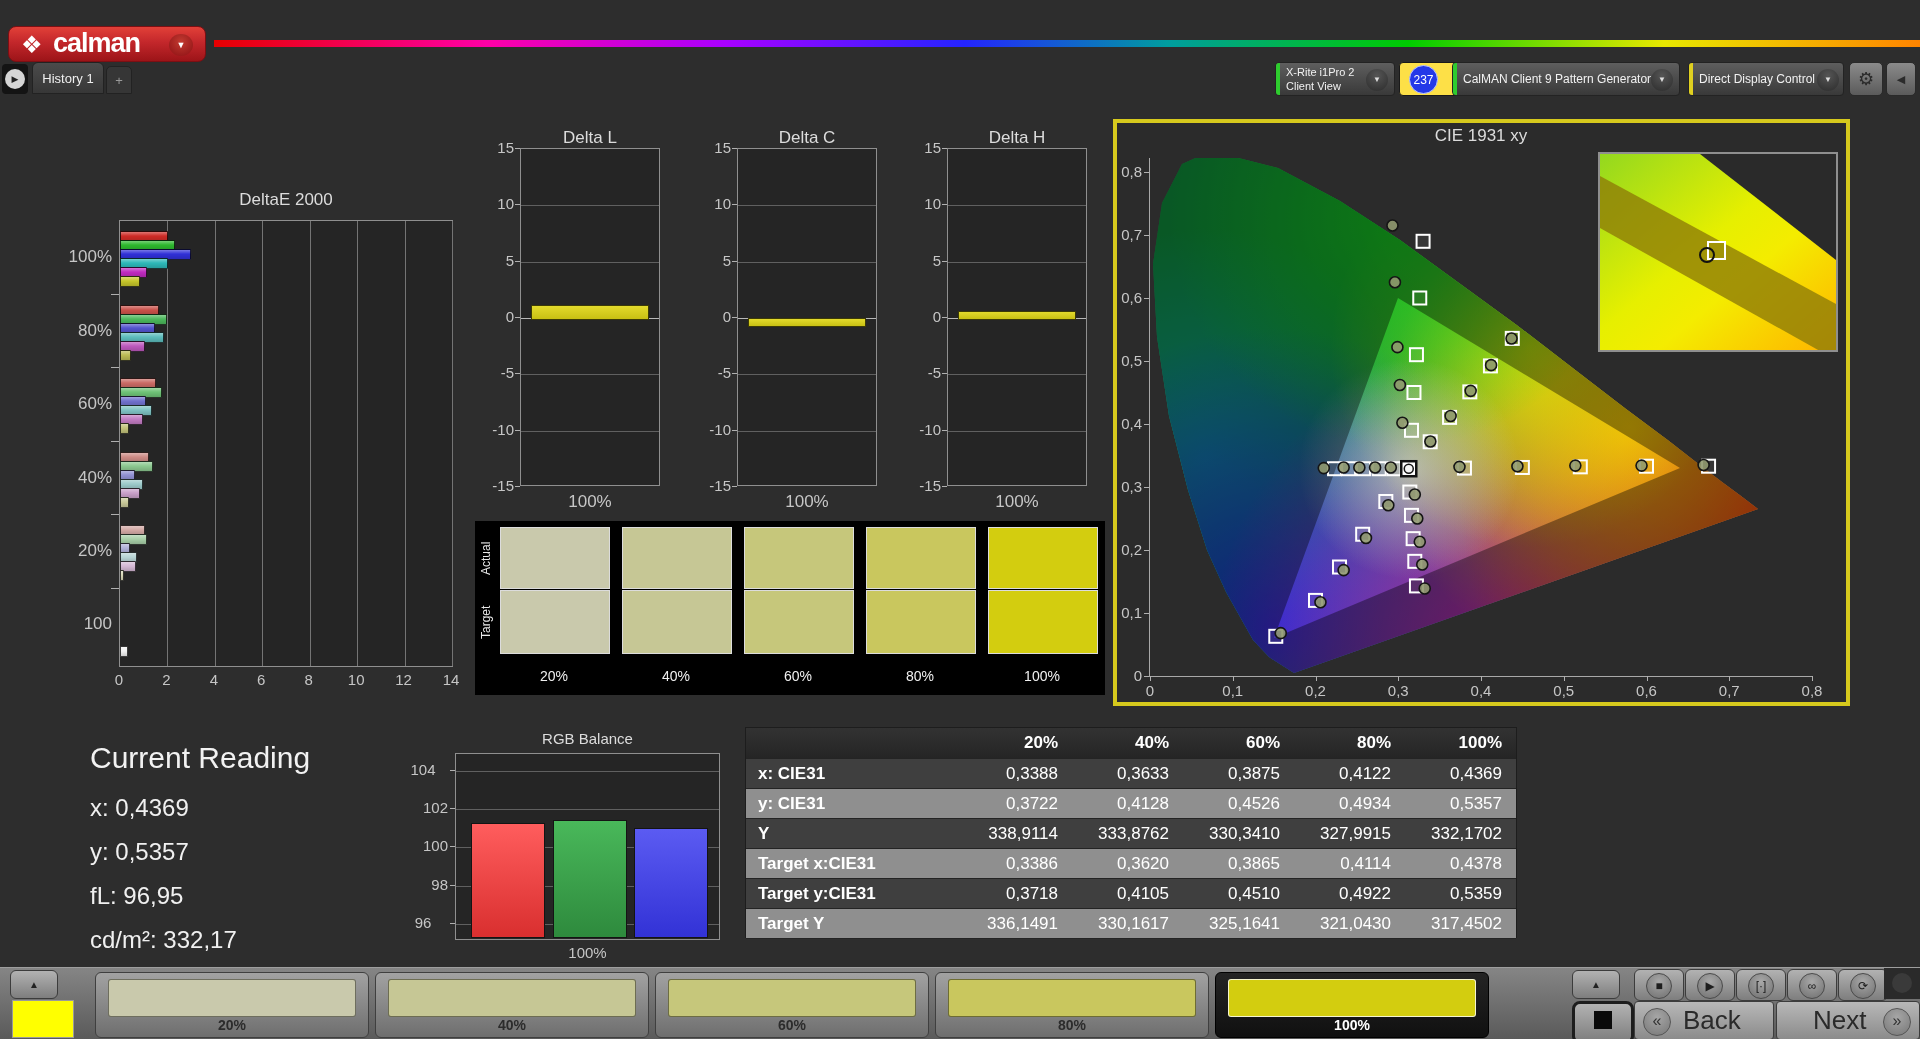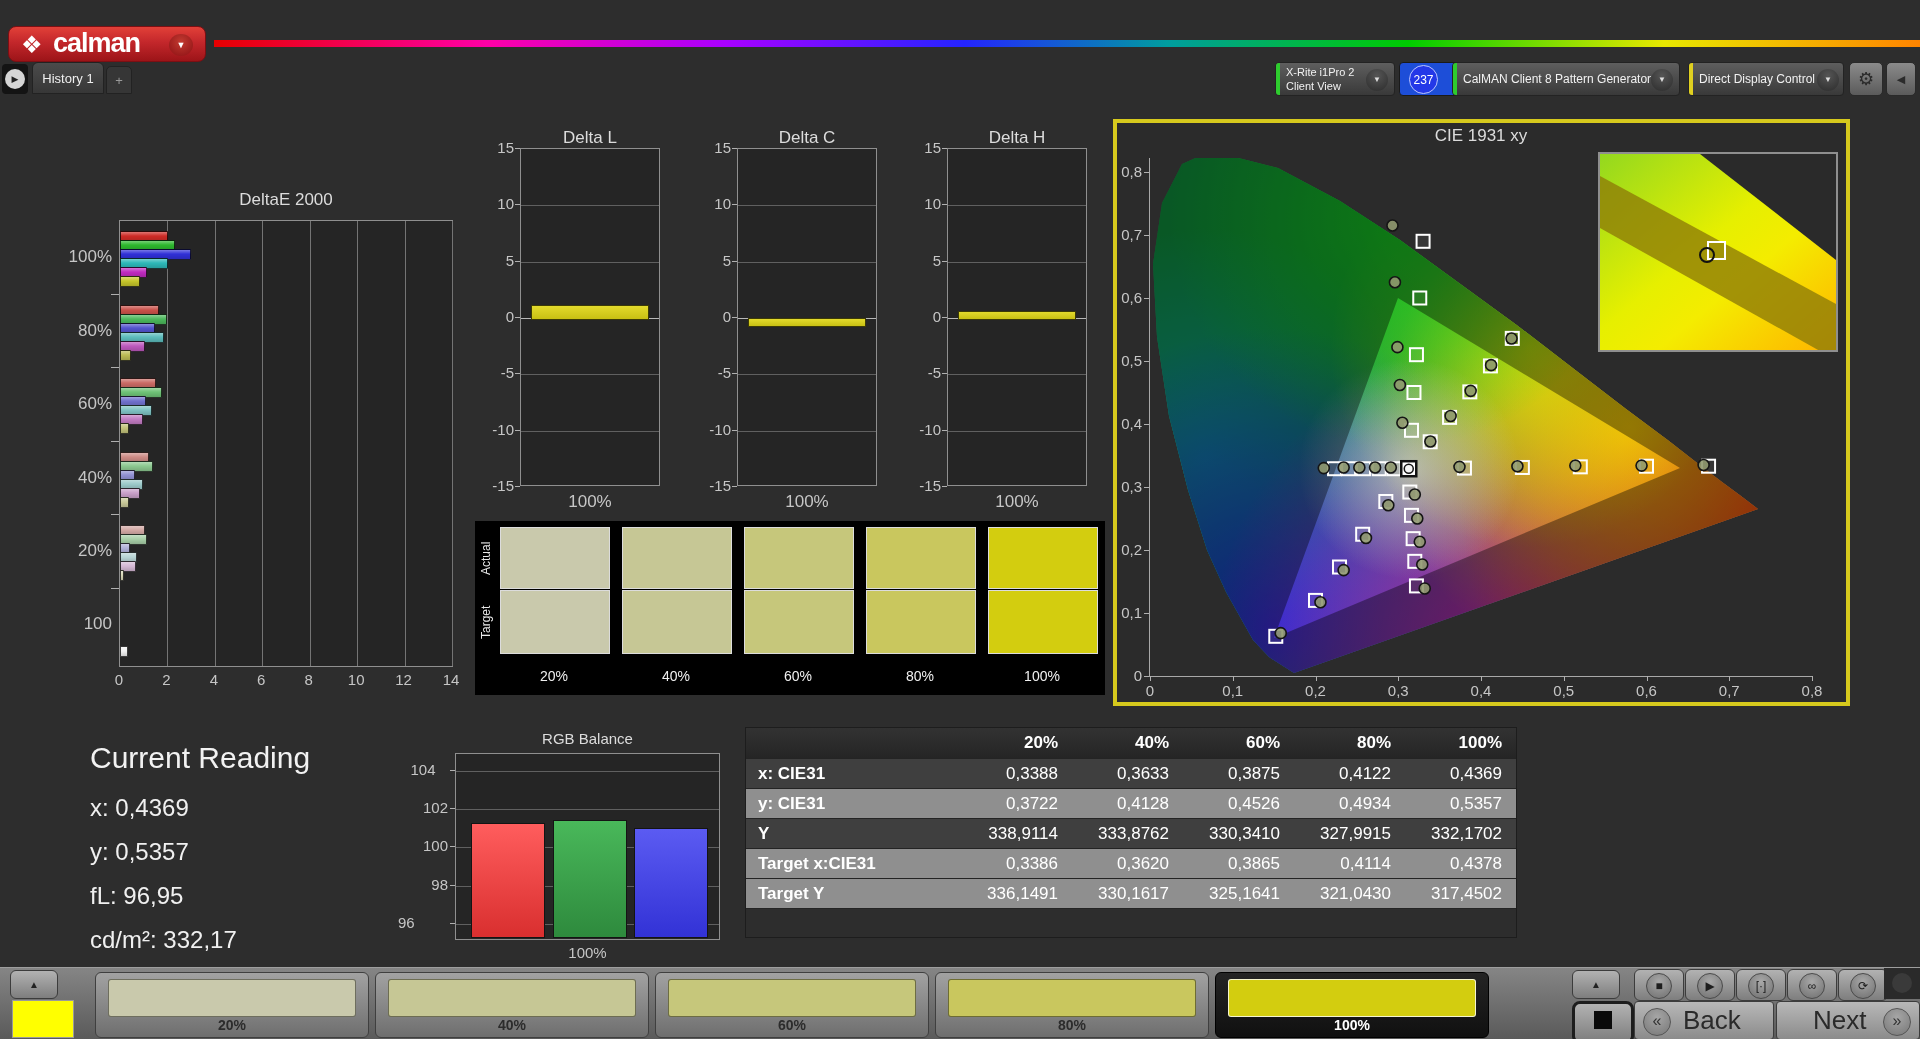--- a/index.html
+++ b/index.html
@@ -27,21 +27,21 @@
         border:1px solid #222;border-radius:6px 6px 0 0;text-align:center;line-height:32px;font-size:13px;color:#f0f0f0;}
   .tab-add{left:106px;top:66px;width:26px;height:28px;background:#363636;border:1px solid #222;
         border-radius:5px 5px 0 0;text-align:center;line-height:28px;font-size:13px;color:#9a9a9a;}
   
   .dd{top:62px;height:34px;border-radius:4px;background:linear-gradient(180deg,#5e5e5e,#393939);
       border:1px solid #232323;overflow:hidden;}
   .dd-bar{left:0;top:0;width:4px;height:32px;}
   .dd-caret{width:22px;height:22px;border-radius:50%;background:radial-gradient(circle at 50% 30%,#555,#2c2c2c);
       color:#ddd;font-size:8px;text-align:center;line-height:22px;top:6px;}
   .dd-text{font-size:12px;color:#f2f2f2;white-space:nowrap;}
-  .badge-panel{left:1399px;top:62px;width:61px;height:34px;background:#1d4ed8;border-radius:4px;border:1px solid #1a1a1a;}
+  .badge-panel{left:1399px;top:62px;width:61px;height:34px;background:#fde047;border-radius:4px;border:1px solid #1a1a1a;}
   .badge{left:9px;top:2px;width:29px;height:29px;border-radius:50%;background:#2438e8;border:1px solid #bcc6ff;
       color:#fff;font-size:12px;text-align:center;line-height:29px;}
   .sqbtn{top:62px;height:34px;border-radius:5px;background:linear-gradient(180deg,#8b8b8b,#5b5b5b);
       border:1px solid #2a2a2a;text-align:center;color:#2b2b2b;}
   
   .page-title{left:100px;top:116px;font-size:46px;font-weight:300;color:#f5f5f5;letter-spacing:0.5px;}
   .chart-title{font-size:17px;color:#dcdcdc;text-align:center;}
   .plot{background:#252525;border:1px solid #8f8f8f;}
   .grid-v{position:absolute;width:1px;background:#747474;top:0;bottom:0;}
   .grid-h{position:absolute;height:1px;background:#606060;left:0;right:0;}
@@ -115,21 +115,21 @@
     <div class="abs dd-bar" id="meter-bar" style="background: rgb(46, 204, 46);"></div>
     <div class="abs dd-text" style="left:10px;top:3px;font-size:11px">X-Rite i1Pro 2</div>
     <div class="abs dd-text" style="left:10px;top:17px;font-size:11px">Client View</div>
     <div class="abs dd-caret" style="left:90px">▼</div>
   </div>
   <div class="abs badge-panel">
     <div class="abs badge">237</div>
   </div>
   <div class="abs dd" style="left:1452px;width:228px">
     <div class="abs dd-bar" id="pattern-bar" style="background: rgb(46, 204, 46);"></div>
-    <div class="abs dd-text" style="left:10px;top:9px">CalMAN Client 8 Pattern Generator</div>
+    <div class="abs dd-text" style="left:10px;top:9px">CalMAN Client 9 Pattern Generator</div>
     <div class="abs dd-caret" style="left:198px">▼</div>
   </div>
   <div class="abs dd" style="left:1688px;width:156px">
     <div class="abs dd-bar" id="display-bar" style="background: rgb(224, 208, 32);"></div>
     <div class="abs dd-text" style="left:10px;top:9px">Direct Display Control</div>
     <div class="abs dd-caret" style="left:128px">▼</div>
   </div>
   <div class="abs sqbtn" style="left:1849px;width:34px;font-size:18px;line-height:32px"><span>⚙</span></div>
   <div class="abs sqbtn" style="left:1886px;width:30px;font-size:11px;line-height:32px"><span>◀</span></div>
 
@@ -388,20 +388,28 @@
         <div class="tcell">332,1702</div>
       </div>
       <div class="trow light">
         <div class="tcell lbl">Target x:CIE31</div>
         <div class="tcell">0,3386</div>
         <div class="tcell">0,3620</div>
         <div class="tcell">0,3865</div>
         <div class="tcell">0,4114</div>
         <div class="tcell">0,4378</div>
       </div>
+      <div class="trow dark">
+        <div class="tcell lbl">Target y:CIE31</div>
+        <div class="tcell">0,3718</div>
+        <div class="tcell">0,4105</div>
+        <div class="tcell">0,4510</div>
+        <div class="tcell">0,4922</div>
+        <div class="tcell">0,5359</div>
+      </div>
       <div class="trow light">
         <div class="tcell lbl">Target Y</div>
         <div class="tcell">336,1491</div>
         <div class="tcell">330,1617</div>
         <div class="tcell">325,1641</div>
         <div class="tcell">321,0430</div>
         <div class="tcell">317,4502</div>
       </div>
     </div>
 
@@ -583,16 +591,16 @@
     <div class="tick-label abs" style="left: 1098px; top: 667px; width: 44px; text-align: right;">0</div>
     <div class="tick-dash abs" style="left: 1144px; top: 676px; width: 5px; height: 1px;"></div>
     <div class="tick-label abs" style="left: 398px; top: 761px; width: 50px; text-align: center;">104</div>
     <div class="tick-dash abs" style="left: 450px; top: 770px; width: 5px; height: 1px;"></div>
     <div class="tick-label abs" style="left: 398px; top: 799.2px; width: 50px; text-align: right;">102</div>
     <div class="tick-dash abs" style="left: 450px; top: 808.2px; width: 5px; height: 1px;"></div>
     <div class="tick-label abs" style="left: 398px; top: 837.4px; width: 50px; text-align: right;">100</div>
     <div class="tick-dash abs" style="left: 450px; top: 846.4px; width: 5px; height: 1px;"></div>
     <div class="tick-label abs" style="left: 398px; top: 875.6px; width: 50px; text-align: right;">98</div>
     <div class="tick-dash abs" style="left: 450px; top: 884.6px; width: 5px; height: 1px;"></div>
-    <div class="tick-label abs" style="left: 398px; top: 913.8px; width: 50px; text-align: left;">96</div>
+    <div class="tick-label abs" style="left: 398px; top: 913.8px; width: 50px; text-align: center;">96</div>
     <div class="tick-dash abs" style="left: 450px; top: 922.8px; width: 5px; height: 1px;"></div>
     <div class="tick-label abs" style="left: 455px; top: 944px; width: 265px; text-align: center;">100%</div>
   </div>
 
 </body></html>

